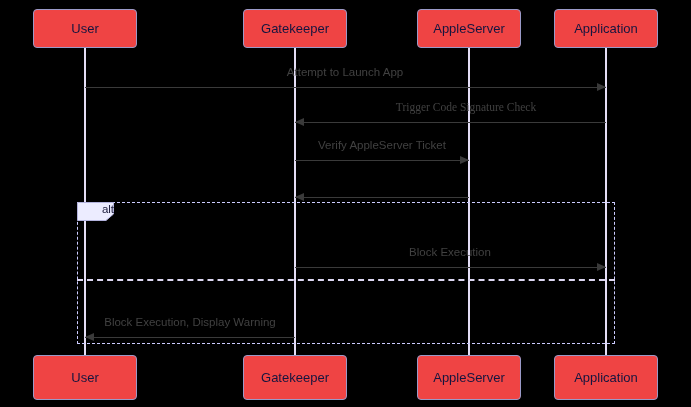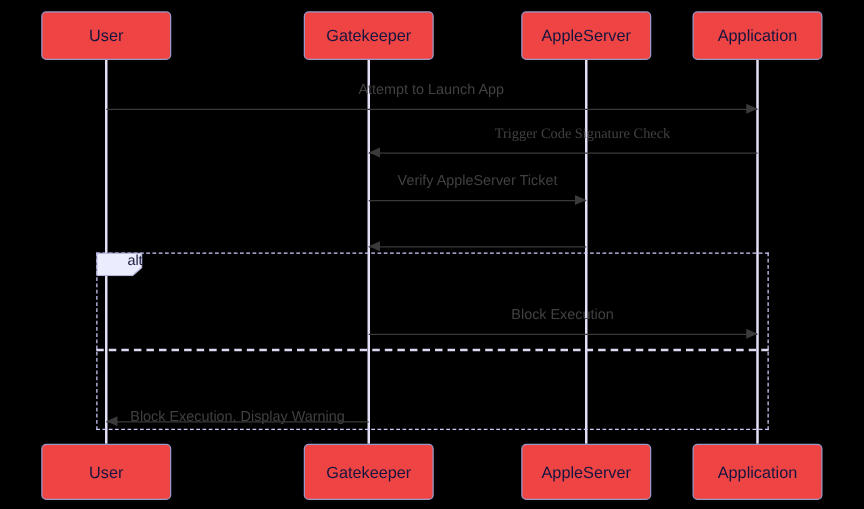--- a/index.html
+++ b/index.html
@@ -114,21 +114,21 @@
   <div class="msg-line" style="left:295px; top:160px; width:174px;"></div>
   <div class="arrow right" style="left:460px; top:156px;"></div>
 
   <div class="msg-line" style="left:295px; top:197px; width:174px;"></div>
   <div class="arrow left" style="left:295px; top:193px;"></div>
 
   <div class="msg-label" style="left:450px; top:246px;">Block Execution</div>
   <div class="msg-line" style="left:295px; top:267px; width:311px;"></div>
   <div class="arrow right" style="left:597px; top:263px;"></div>
 
-  <div class="msg-label" style="left:190px; top:328px;text-align:right;">Block Execution, Display Warning</div>
+  <div class="msg-label" style="left:190px; top:316px;text-align:right;">Block Execution, Display Warning</div>
   <div class="msg-line" style="left:85px; top:337px; width:210px;"></div>
   <div class="arrow left" style="left:85px; top:333px;"></div>
 
   <div class="actor" style="left:33px;  top:9px;">
       <span>User</span>
     </div>
   <div class="actor" style="left:243px; top:9px;">
       <span>Gatekeeper</span>
     </div>
   <div class="actor" style="left:417px; top:9px;">

